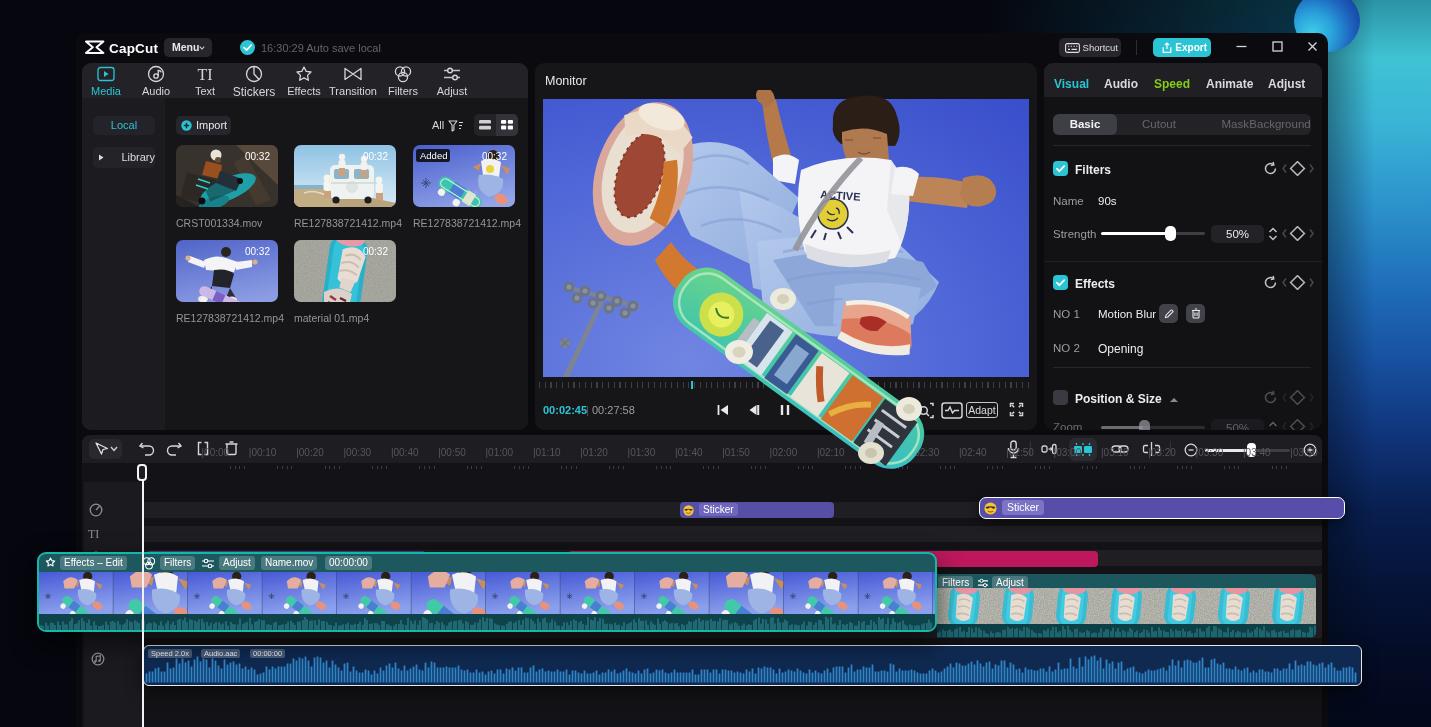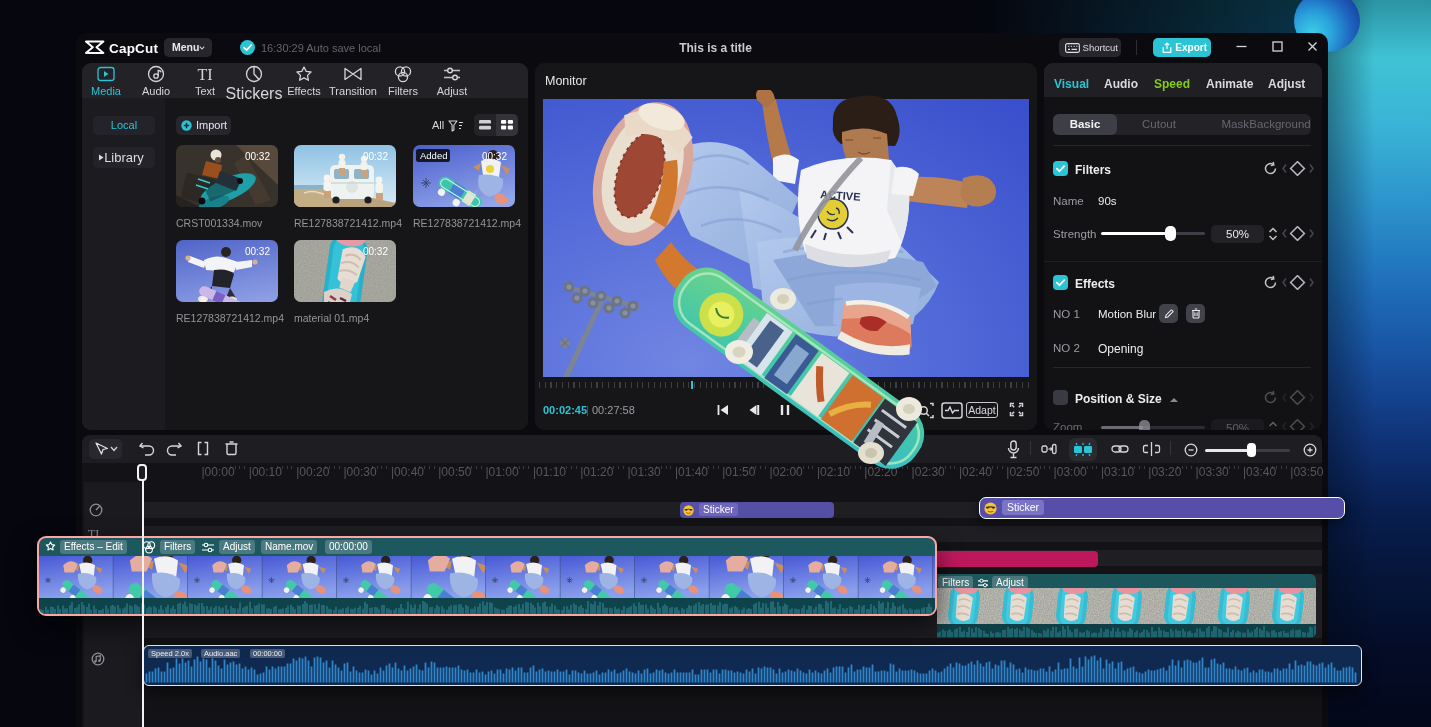--- a/index.html
+++ b/index.html
@@ -25,21 +25,21 @@
 .menuchev{position:absolute;right:7px;top:7px;width:6px;height:6px}
 .savedot{left:240px;top:40px;width:15px;height:15px;border-radius:50%;background:#2bc4d5}
 .savetxt{left:261px;top:42px;font-size:11px;color:#64646c}
 .title{left:0;top:41px;width:1431px;text-align:center;font-size:12px;font-weight:bold;color:#c9c9ce}
 .shortcutbtn{left:1059px;top:38px;width:62px;height:19px;background:#26262c;border-radius:5px;color:#dedee2;font-size:9.5px;line-height:19px;text-align:right;padding-right:3px}
 .tbsep{left:1136px;top:40px;width:1px;height:15px;background:#2e2e34}
 .exportbtn{left:1153px;top:38px;width:58px;height:19px;background:#2bc4d5;border-radius:5px;color:#fff;font-size:10px;font-weight:bold;line-height:19px;text-align:right;padding-right:4px}
 .winbtn{top:40px;width:13px;height:13px;color:#d6d6da}
 .thumb{position:absolute;width:102px;height:62px;border-radius:7px;overflow:hidden}
 .flabel{font-size:10.5px;color:#94949a;width:110px;white-space:nowrap}
-.rl{position:absolute;top:465px;font-size:12px;color:#56565c}
+.rl{position:absolute;top:447px;font-size:10px;color:#56565c}
 .tk{position:absolute;top:466px;width:1px;height:3px;background:#3a3a41}
 .chip{position:absolute;height:14px;border-radius:3px;background:rgba(255,255,255,.2);color:#fff;font-size:10px;line-height:14px;padding:0 4px;white-space:nowrap}
 </style></head>
 <body>
 <div id="root">
 <div class="wall"></div>
 <div class="wall2"></div>
 <div class="wallright"></div>
 <div class="sphere"></div>
 <div class="win"></div>
@@ -50,21 +50,20 @@
 <div class="abs logotxt" style="left:109px;top:41px">CapCut</div>
 <div class="abs menubtn">Menu
  <svg class="menuchev" viewBox="0 0 8 8">
         <path d="M1 2.2 L4 5.4 L7 2.2" stroke="#cfcfd4" stroke-width="1.4" fill="none"></path>
       </svg>
 </div>
 <div class="abs savedot"><svg width="15" height="15" viewBox="0 0 15 15">
         <path d="M4 7.6 L6.6 10.2 L11.2 5.2" stroke="#fff" stroke-width="1.7" fill="none" stroke-linecap="round" stroke-linejoin="round"></path>
       </svg></div>
 <div class="abs savetxt">16:30:29 Auto save local</div>
-<div class="abs title">This is a title</div>
 <div class="abs shortcutbtn">Shortcut
  <svg class="abs" style="left:6px;top:4.5px" width="15" height="10" viewBox="0 0 15 10">
         <rect x="0.6" y="0.6" width="13.8" height="8.8" rx="1.6" fill="none" stroke="#dedee2" stroke-width="1.1"></rect>
         <path d="M3 3.2h1.2M5.8 3.2H7M8.6 3.2h1.2M11.2 3.2h1.2M3 6.4h2M6.5 6.4h5.5" stroke="#dedee2" stroke-width="1.1"></path>
       </svg>
 </div>
 <div class="abs tbsep"></div>
 <div class="abs exportbtn">Export
  <svg class="abs" style="left:8px;top:3.5px" width="12" height="12" viewBox="0 0 12 12">
         <path d="M2.2 5.2 V10.4 H9.8 V5.2" fill="none" stroke="#fff" stroke-width="1.2"></path>
@@ -114,28 +113,28 @@
       </g>
  <g stroke="#d6d6da" fill="none" stroke-width="1.4" transform="translate(346,0)">
         <path d="M4 5.5 h16 M4 12.5 h16" stroke-opacity=".9"></path>
         <circle cx="10" cy="5.5" r="2.3" fill="#222227"></circle>
         <circle cx="15" cy="12.5" r="2.3" fill="#222227"></circle>
       </g>
 </svg>
 <div class="abs" style="left:74px;top:85px;width:64px;text-align:center;font-size:11px;color:#2bc4d5">Media</div>
 <div class="abs" style="left:124px;top:85px;width:64px;text-align:center;font-size:11px;color:#d6d6da">Audio</div>
 <div class="abs" style="left:173px;top:85px;width:64px;text-align:center;font-size:11px;color:#d6d6da">Text</div>
-<div class="abs" style="left:222px;top:85px;width:64px;text-align:center;font-size:16px;color:#d6d6da">Stickers</div>
+<div class="abs" style="left:222px;top:85px;width:64px;text-align:center;font-size:12px;color:#d6d6da">Stickers</div>
 <div class="abs" style="left:272px;top:85px;width:64px;text-align:center;font-size:11px;color:#d6d6da">Effects</div>
 <div class="abs" style="left:321px;top:85px;width:64px;text-align:center;font-size:11px;color:#d6d6da">Transition</div>
 <div class="abs" style="left:371px;top:85px;width:64px;text-align:center;font-size:11px;color:#d6d6da">Filters</div>
 <div class="abs" style="left:420px;top:85px;width:64px;text-align:center;font-size:11px;color:#d6d6da">Adjust</div>
 
 <div class="abs" style="left:93px;top:116px;width:62px;height:19px;background:#232329;border-radius:5px;color:#2bc4d5;font-size:11px;line-height:19px;text-align:center">Local</div>
-<div class="abs" style="left:93px;top:147px;width:62px;height:21px;background:#232329;border-radius:5px;color:#dcdce0;font-size:13px;line-height:21px;text-align:center">Library</div>
+<div class="abs" style="left:93px;top:147px;width:62px;height:21px;background:#232329;border-radius:5px;color:#dcdce0;font-size:11px;line-height:21px;text-align:right">Library</div>
 <svg class="abs" style="left:97px;top:153px" width="8" height="9" viewBox="0 0 8 9">
       <path d="M2 1.5 L6.5 4.5 L2 7.5 Z" fill="#dcdce0"></path>
     </svg>
 
 <div class="abs" style="left:176px;top:116px;width:55px;height:19px;background:#26262c;border-radius:5px;color:#e6e6ea;font-size:11px;line-height:19px;padding-left:20px">Import</div>
 <svg class="abs" style="left:181px;top:120px" width="11" height="11" viewBox="0 0 11 11">
       <circle cx="5.5" cy="5.5" r="5.2" fill="#2bc4d5"></circle>
       <path d="M5.5 2.8 v5.4 M2.8 5.5 h5.4" stroke="#0c2c30" stroke-width="1.4"></path>
     </svg>
 
@@ -822,21 +821,21 @@
  <ellipse cx="240" cy="209" rx="13" ry="11" fill="#eceadc"></ellipse>
       <ellipse cx="240" cy="209" rx="6" ry="5" fill="#d4d0ba"></ellipse>
  <ellipse cx="196" cy="262" rx="14" ry="12" fill="#f0eee2"></ellipse>
       <ellipse cx="196" cy="262" rx="6.5" ry="5.5" fill="#d8d4be"></ellipse>
  <ellipse cx="366" cy="319" rx="13" ry="12" fill="#eceadc"></ellipse>
       <ellipse cx="366" cy="319" rx="6" ry="5" fill="#d4d0ba"></ellipse>
  <ellipse cx="328" cy="363" rx="13" ry="11" fill="#e4e0d0"></ellipse>
       <ellipse cx="328" cy="363" rx="6" ry="5" fill="#c8c4ae"></ellipse>
 </svg>
 
-<div class="abs" style="left:37px;top:536px;width:900px;height:80px;border:2px solid #fca5a5;border-radius:9px;background:#1d585f;box-shadow:0 10px 26px rgba(0,0,0,.6);overflow:hidden;z-index:22">
+<div class="abs" style="left:37px;top:552px;width:900px;height:80px;border:2px solid #14b8a6;border-radius:9px;background:#1d585f;box-shadow:0 10px 26px rgba(0,0,0,.6);overflow:hidden;z-index:22">
  <span style="position:absolute;left:-1.5px;top:28px;width:2px;height:16px;background:repeating-linear-gradient(180deg,#9aa 0 1.5px,transparent 1.5px 4px)"></span>
       <svg style="position:absolute;left:5px;top:3px" width="13" height="13" viewBox="0 0 13 13">
         <path d="M6.5 1 l1.3 2.6 2.9.4 -2.1 2 .5 2.9 -2.6-1.4 -2.6 1.4 .5-2.9 -2.1-2 2.9-.4 z" fill="none" stroke="#fff" stroke-width="1.1" stroke-linejoin="round"></path>
       </svg>
  <span class="chip" style="left:21px;top:2px">Effects – Edit</span>
  <svg style="position:absolute;left:103px;top:3px" width="14" height="13" viewBox="0 0 14 13">
         <circle cx="4.8" cy="4.2" r="3.4" fill="none" stroke="#fff" stroke-width="1.1"></circle>
         <circle cx="9.2" cy="4.2" r="3.4" fill="none" stroke="#fff" stroke-width="1.1"></circle>
         <circle cx="7" cy="8.6" r="3.4" fill="none" stroke="#fff" stroke-width="1.1"></circle>
       </svg>

